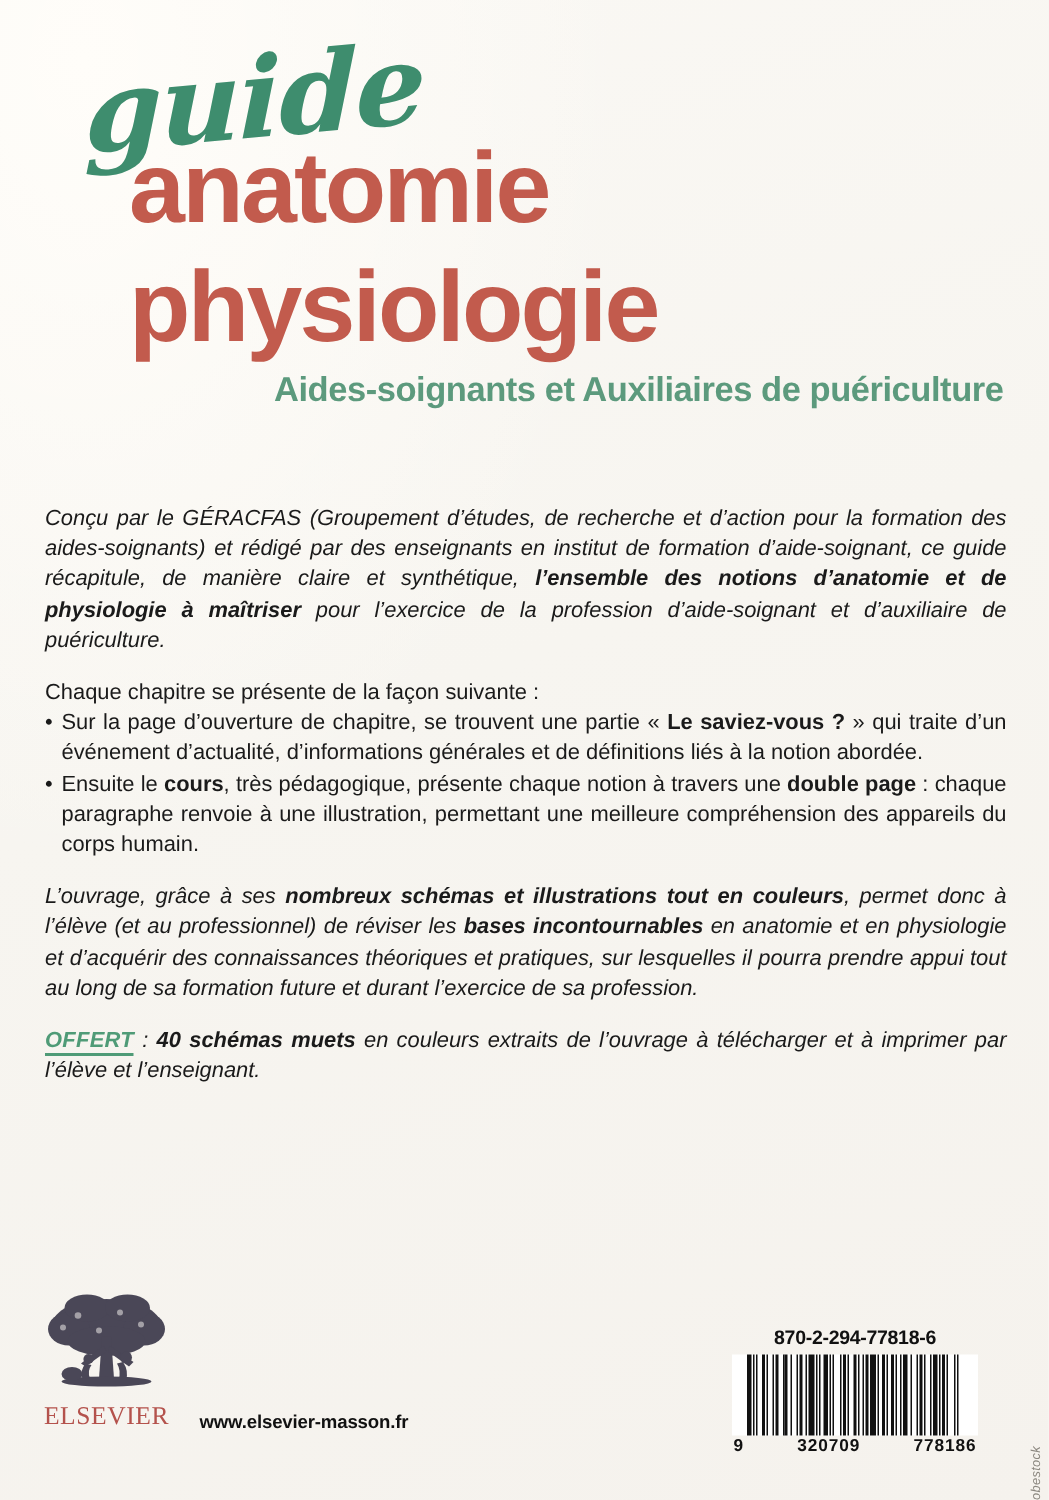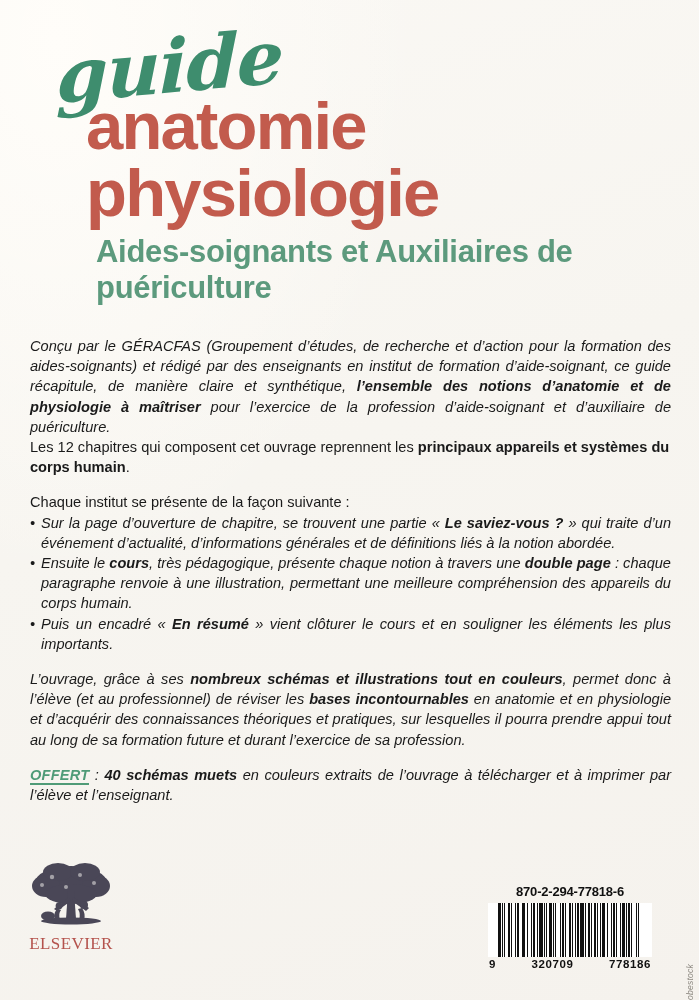--- a/index.html
+++ b/index.html
@@ -67,31 +67,32 @@
     line-height: .95;
     display: block;
   }
   .word-anatomie {
     font-size: 67px;
     margin-top: -16px;
     margin-left: 44px;
   }
   .word-physiologie {
     font-size: 67px;
-    margin-top: 4px;
+    margin-top: 16px;
     margin-left: 44px;
   }
   .subtitle {
     display: block;
     margin-top: 9px;
-    margin-left: 54px;
-    font-size: 31px;
+    margin-left: 28px;
+    font-size: 23px;
     font-weight: 700;
     color: #5c9a7d;
     letter-spacing: -.3px;
+    text-align: right;
   }
 
   
   .body-copy {
     position: absolute;
     left: 30px;
     right: 28px;
     top: 336px;
     font-size: 14.6px;
     line-height: 1.385;
@@ -99,21 +100,20 @@
     text-align: justify;
   }
   .body-copy p { margin: 0; }
   .body-copy b { font-weight: 700; }
   .para-gap { height: 15px; }
   .bullets { margin: 0; padding: 0; list-style: none; }
   .bullets li {
     position: relative;
     padding-left: 11px;
     margin: 0;
-    font-style: italic;
   }
   .bullets li::before {
     content: "\2022";
     position: absolute;
     left: 0;
     top: 0;
   }
   .p-justify { text-align: justify; font-style: italic; }
   .p-left { text-align: left; }
 
@@ -223,30 +223,28 @@
     <span class="word-guide">guide</span>
     <span class="word-anatomie">anatomie</span>
     <span class="word-physiologie">physiologie</span>
     <span class="subtitle">Aides-soignants et Auxiliaires de puériculture</span>
   </div>
 
   <div class="body-copy">
 
     <p class="p-justify"><span>Conçu par le GÉRACFAS (Groupement d’études, de recherche et d’action pour la formation des aides-soignants) et rédigé par des enseignants en institut de formation d’aide-soignant, ce guide récapitule, de manière claire et synthétique, </span><b>l’ensemble des notions d’anatomie et de physiologie à maîtriser</b><span> pour l’exercice de la profession d’aide-soignant et d’auxiliaire de puériculture.</span></p>
 
-    <p class="p-left"><span>Les 12 chapitres qui composent cet ouvrage reprennent les </span><b>principaux appareils et systèmes du corps humain</b><span>.</span></p>
 
     <div class="para-gap"></div>
 
-    <p class="p-left">Chaque institut se présente de la façon suivante :</p>
+    <p class="p-left">Chaque chapitre se présente de la façon suivante :</p>
 
     <ul class="bullets">
       <li><span>Sur la page d’ouverture de chapitre, se trouvent une partie « </span><b>Le saviez-vous ?</b><span> » qui traite d’un événement d’actualité, d’informations générales et de définitions liés à la notion abordée.</span></li>
       <li><span>Ensuite le </span><b>cours</b><span>, très pédagogique, présente chaque notion à travers une </span><b>double page</b><span> : chaque paragraphe renvoie à une illustration, permettant une meilleure compréhension des appareils du corps humain.</span></li>
-      <li><span>Puis un encadré « </span><b>En résumé</b><span> » vient clôturer le cours et en souligner les éléments les plus importants.</span></li>
     </ul>
 
     <div class="para-gap"></div>
 
     <p class="p-justify"><span>L’ouvrage, grâce à ses </span><b>nombreux schémas et illustrations tout en couleurs</b><span>, permet donc à l’élève (et au professionnel) de réviser les </span><b>bases incontournables</b><span> en anatomie et en physiologie et d’acquérir des connaissances théoriques et pratiques, sur lesquelles il pourra prendre appui tout au long de sa formation future et durant l’exercice de sa profession.</span></p>
 
     <div class="para-gap"></div>
 
     <p class="p-justify"><span class="offert-mark">OFFERT</span><span> : </span><b>40 schémas muets</b><span> en couleurs extraits de l’ouvrage à télécharger et à imprimer par l’élève et l’enseignant.</span></p>
 
@@ -278,20 +276,21 @@
           <circle cx="52" cy="14" r="2"></circle>
           <circle cx="66" cy="22" r="2"></circle>
           <circle cx="14" cy="24" r="2"></circle>
           <circle cx="38" cy="26" r="2"></circle>
         </g>
       </svg>
       <div class="elsevier-word">ELSEVIER</div>
     </div>
 
     <div class="urls">
+      <div>www.elsevier-masson.fr</div>
     </div>
 
     <div class="barcode-area">
       <div class="isbn-text">870-2-294-77818-6</div>
       <div class="barcode-bars" id="barcode-bars">
           <i style="width: 2.76px;"></i>
           <i style="width: 0.92px; background: transparent;"></i>
           <i style="width: 0.92px;"></i>
           <i style="width: 1.84px; background: transparent;"></i>
           <i style="width: 0.92px;"></i>

